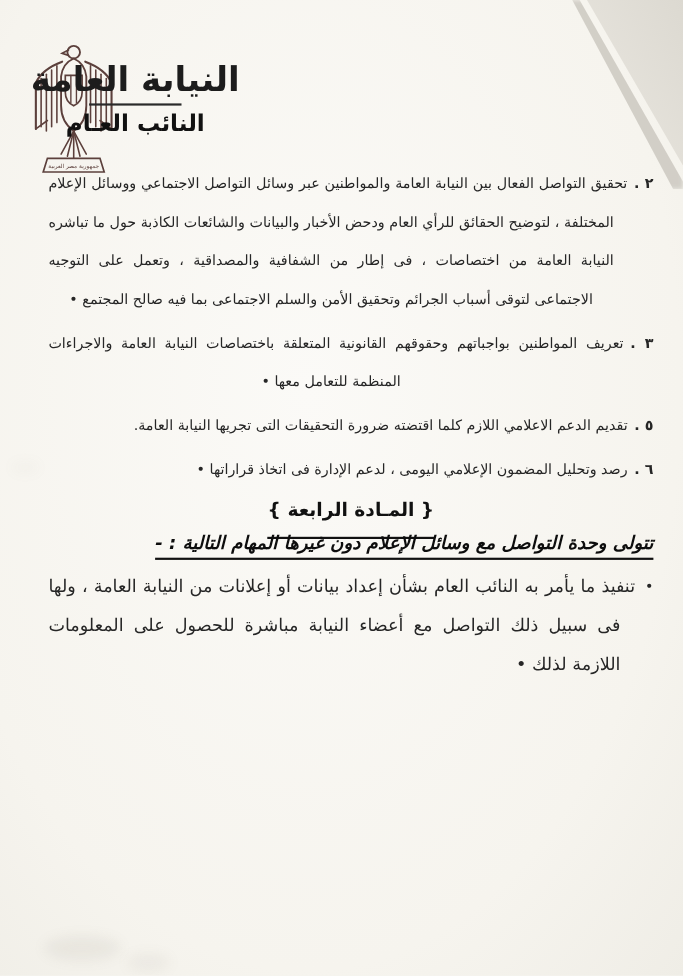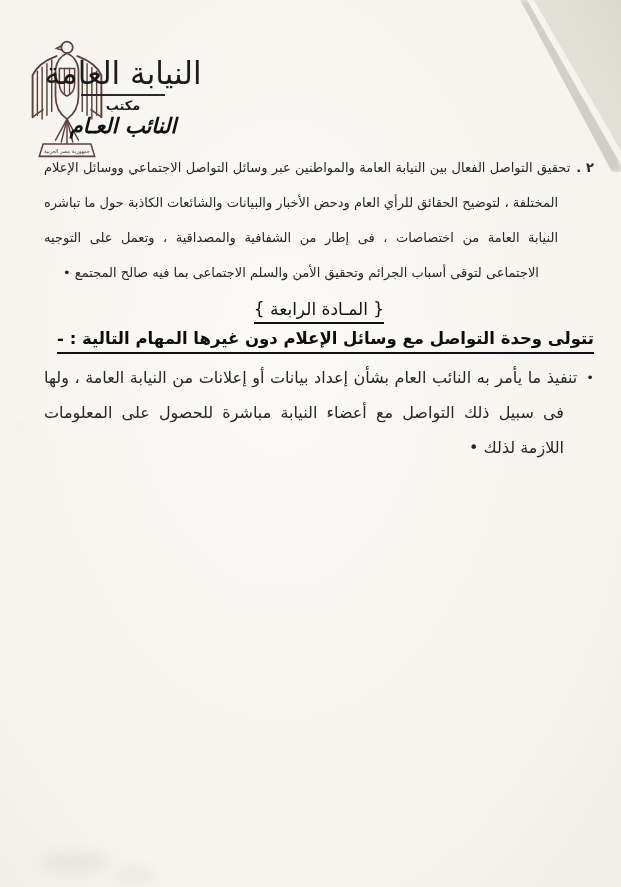--- a/index.html
+++ b/index.html
@@ -30,52 +30,52 @@
     background:rgba(120,112,100,.28);
     filter:blur(2px);
   }
   
   .emblem{position:absolute;top:36px;right:511px;width:86px;height:128px;}
   .header-block{
     position:absolute;top:56px;left:18px;width:210px;
     text-align:center;
   }
   .org-calligraphy{
-    font-size:31px;font-weight:normal;letter-spacing:-1px;
+    font-size:31px;font-weight:bold;letter-spacing:-1px;
     color:#1c1c1c;line-height:1.15;
   }
   .org-rule{width:84px;height:2px;background:#2a2a2a;margin:2px auto 3px;}
   .office-label{font-size:13px;font-weight:bold;color:#1c1c1c;line-height:1.1;}
-  .office-name{font-size:21px;font-weight:bold;color:#111;line-height:1.25;font-style:italic;}
+  .office-name{font-size:21px;font-weight:bold;color:#111;line-height:1.25;}
   
   .main{
     position:absolute;top:150px;right:27px;left:44px;
   }
   .item{
     font-size:13px;line-height:35px;
     margin:0 0 5px 0;
     padding-right:36px;text-indent:-36px;
     text-align:justify;text-align-last:right;
     color:#262626;
   }
   .item.center-last{text-align-last:center;}
   .item .num{font-weight:bold;margin-left:6px;white-space:pre;}
   .article-heading{
     text-align:center;margin:9px 0 10px;font-size:17px;
   }
   .article-heading .hd{
-    font-weight:normal;color:#111;
-    border-bottom:2px solid #111;padding-bottom:3px;
+    font-weight:bold;color:#111;
+    border-bottom:2px solid #111;padding-bottom:14px;
   }
   .article-subheading{
     text-align:right;margin:0 0 12px;font-size:16.5px;
   }
   .article-subheading .hd{
     font-weight:bold;color:#0d0d0d;
-    border-bottom:2px solid #111;padding-bottom:4px;
+    border-bottom:2px solid #111;padding-bottom:4px;font-style:italic;
   }
   .bullet{
     font-size:16px;line-height:35px;
     margin:0 0 13px 0;
     padding-right:30px;text-indent:-30px;
     text-align:justify;text-align-last:right;
     color:#262626;
   }
   .bullet .marker{margin-left:9px;font-size:13px;vertical-align:1px;}
   
@@ -127,33 +127,41 @@
 
         <path d="M20,112 L70,112 L74,125 L16,125 Z" fill="#f6f4ef" stroke-width="1.6"></path>
       </g>
       <text x="45" y="121.5" text-anchor="middle" font-size="5.5" fill="#5c403c">جمهورية مصر العربية</text>
     </svg>
   </div>
 
   <div class="header-block">
     <div class="org-calligraphy">النيابة العامة</div>
     <div class="org-rule"></div>
-    <div class="office-label">مكتب</div>
     <div class="office-name">النائب العـام</div>
   </div>
 
   <div class="main">
 
     <p class="item center-last">
       <span class="num">٢ .</span><span>تحقيق التواصل الفعال بين النيابة العامة والمواطنين عبر وسائل التواصل الاجتماعي ووسائل الإعلام المختلفة ، لتوضيح الحقائق للرأي العام ودحض الأخبار والبيانات والشائعات الكاذبة حول ما تباشره النيابة العامة من اختصاصات ، فى إطار من الشفافية والمصداقية ، وتعمل على التوجيه الاجتماعى لتوقى أسباب الجرائم وتحقيق الأمن والسلم الاجتماعى بما فيه صالح المجتمع •</span>
     </p>
 
+    <p class="item center-last">
+      <span class="num">٣ .</span><span>تعريف المواطنين بواجباتهم وحقوقهم القانونية المتعلقة باختصاصات النيابة العامة والاجراءات المنظمة للتعامل معها •</span>
+    </p>
 
 
+    <p class="item">
+      <span class="num">٥ .</span><span>تقديم الدعم الاعلامي اللازم كلما اقتضته ضرورة التحقيقات التى تجريها النيابة العامة.</span>
+    </p>
 
+    <p class="item">
+      <span class="num">٦ .</span><span>رصد وتحليل المضمون الإعلامي اليومى ، لدعم الإدارة فى اتخاذ قراراتها •</span>
+    </p>
 
 
     <div class="article-heading">
       <span class="hd">{ المـادة الرابعة }</span>
     </div>
 
     <div class="article-subheading">
       <span class="hd">تتولى وحدة التواصل مع وسائل الإعلام دون غيرها المهام التالية : -</span>
     </div>
 

